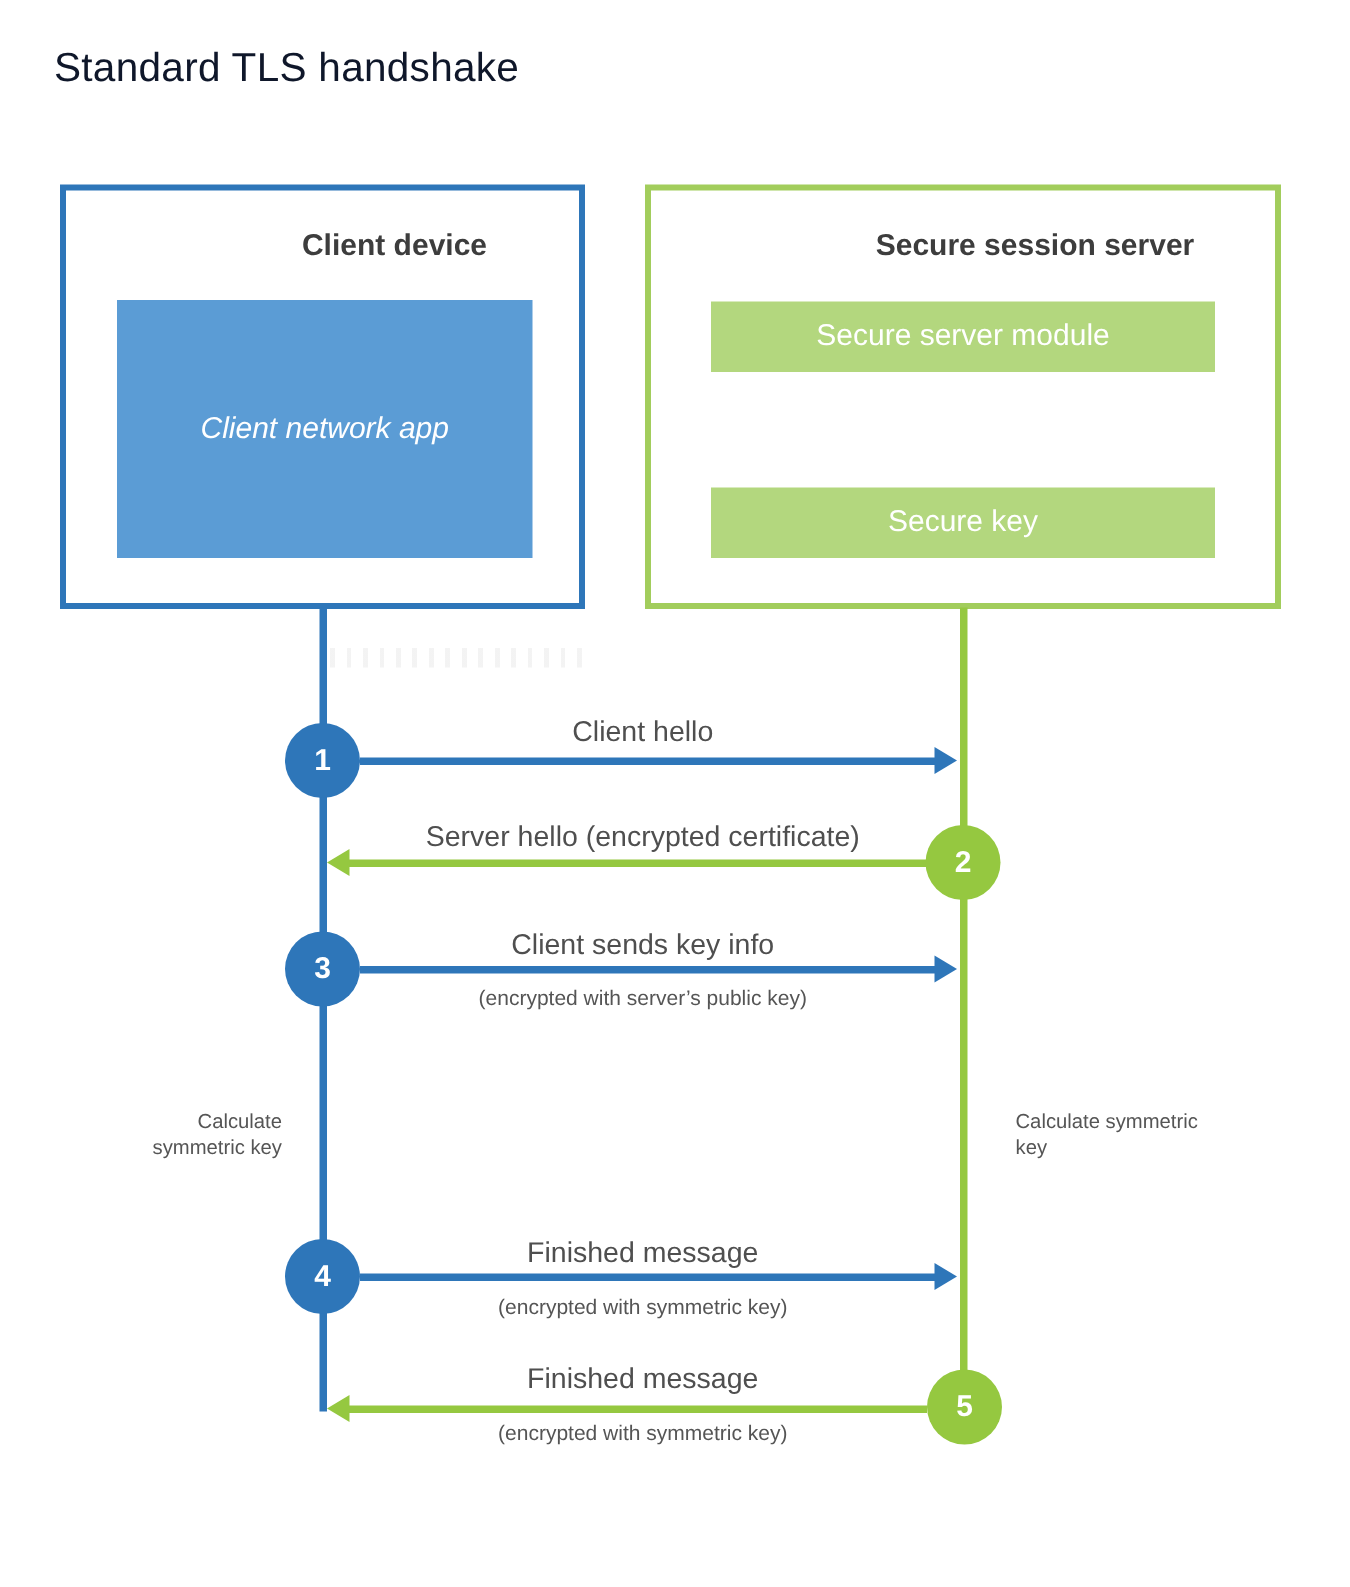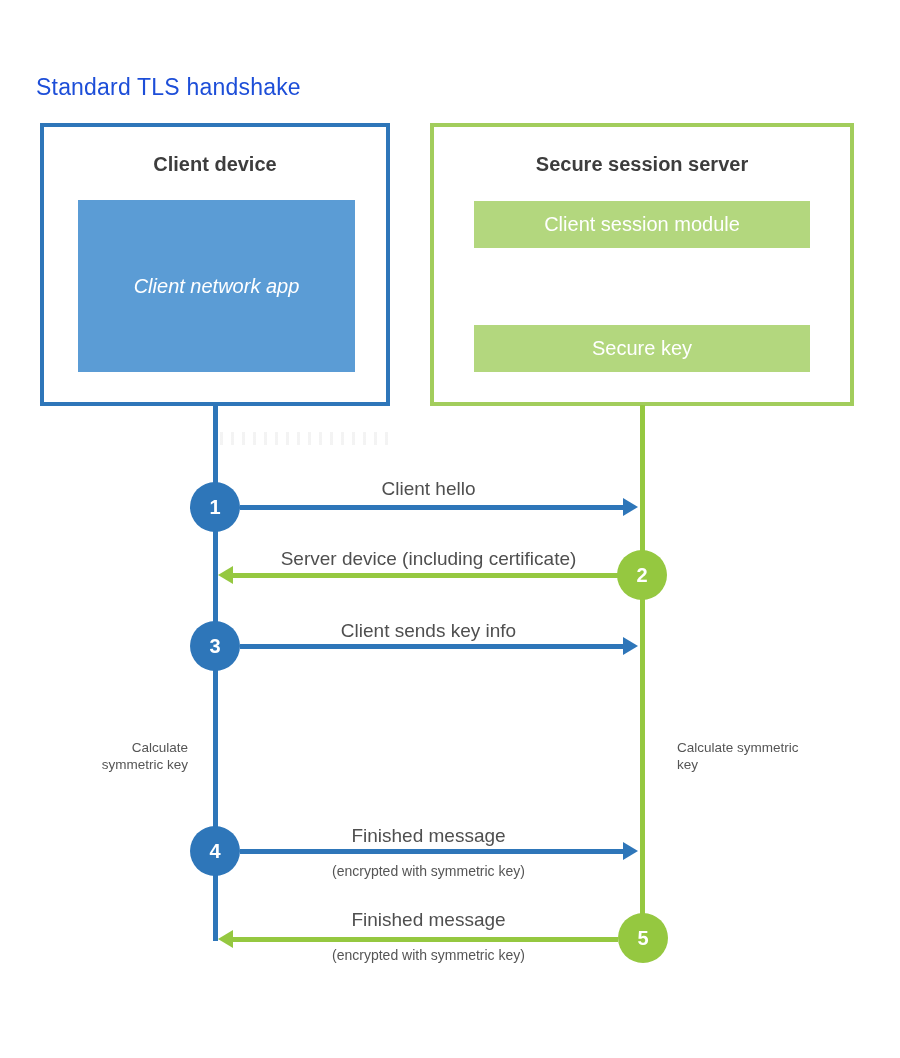--- a/index.html
+++ b/index.html
@@ -8,31 +8,31 @@
     width:900px;height:1058px;
     background:#ffffff;
     font-family:"Liberation Sans","DejaVu Sans",sans-serif;
     overflow:hidden;
   }
   .abs{position:absolute;}
 
   
   .page-title{
     left:36px;top:30px;
-    font-size:23px;font-weight:300;
-    color:#1d4ed8;letter-spacing:.2px;margin-top:44px;
+    font-size:27px;font-weight:300;
+    color:#0f172a;letter-spacing:.2px;
   }
 
   
   .entity-box{box-sizing:border-box;background:#fff;}
   .client-box{left:40px;top:123px;width:350px;height:283px;border:4px solid #2e76b9;}
   .server-box{left:430px;top:123px;width:424px;height:283px;border:4px solid #a2cd5c;}
   .entity-title{
     left:0;top:26px;width:100%;
-    text-align:center;font-size:20px;font-weight:700;color:#3d3d3d;
+    text-align:center;font-size:20px;font-weight:700;color:#3d3d3d;padding-left:48px;
   }
   .client-box .entity-title,.server-box .entity-title{position:absolute;}
 
   .client-app{
     left:78px;top:200px;width:277px;height:172px;
     background:#5b9cd5;color:#ffffff;
     display:flex;align-items:center;justify-content:center;text-align:center;
     font-size:20px;line-height:1.35;font-style:italic;
   }
   .client-app span{display:block;width:180px;}
@@ -102,45 +102,46 @@
   <div class="abs entity-box client-box">
     <div class="entity-title">Client device</div>
   </div>
   <div class="abs client-app">
     <span>Client network app</span>
   </div>
 
   <div class="abs entity-box server-box">
     <div class="entity-title">Secure session server</div>
   </div>
-  <div class="abs server-bar bar-1">Client session module</div>
+  <div class="abs server-bar bar-1">Secure server module</div>
   <div class="abs server-bar bar-3">Secure key</div>
 
   <div class="abs ghost-dashes"></div>
 
   <div class="abs lifeline blue"></div>
   <div class="abs lifeline green"></div>
 
   <div class="abs stem blue" style="left:240px;top:505px;width:385px;"></div>
   <div class="abs head right blue" style="left:623px;top:498px;"></div>
   <div class="abs msg-label" style="top:478px;">Client hello</div>
   <div class="abs step-circle blue" style="left:190px;top:482px;">
     <span>1</span>
   </div>
 
   <div class="abs stem green" style="left:232px;top:573px;width:386px;"></div>
   <div class="abs head left green" style="left:218px;top:566px;"></div>
-  <div class="abs msg-label" style="top:548px;">Server device (including certificate)</div>
+  <div class="abs msg-label" style="top:548px;">Server hello (encrypted certificate)</div>
   <div class="abs step-circle green" style="left:617px;top:550px;">
     <span>2</span>
   </div>
 
   <div class="abs stem blue" style="left:240px;top:644px;width:385px;"></div>
   <div class="abs head right blue" style="left:623px;top:637px;"></div>
   <div class="abs msg-label" style="top:620px;">Client sends key info</div>
+  <div class="abs msg-sub" style="top:657px;">(encrypted with server’s public key)</div>
   <div class="abs step-circle blue" style="left:190px;top:621px;">
     <span>3</span>
   </div>
 
   <div class="abs note note-left" style="top:739px;">Calculate symmetric key</div>
   <div class="abs note note-right" style="top:739px;">Calculate symmetric key</div>
 
   <div class="abs stem blue" style="left:240px;top:849px;width:385px;"></div>
   <div class="abs head right blue" style="left:623px;top:842px;"></div>
   <div class="abs msg-label" style="top:825px;">Finished message</div>

